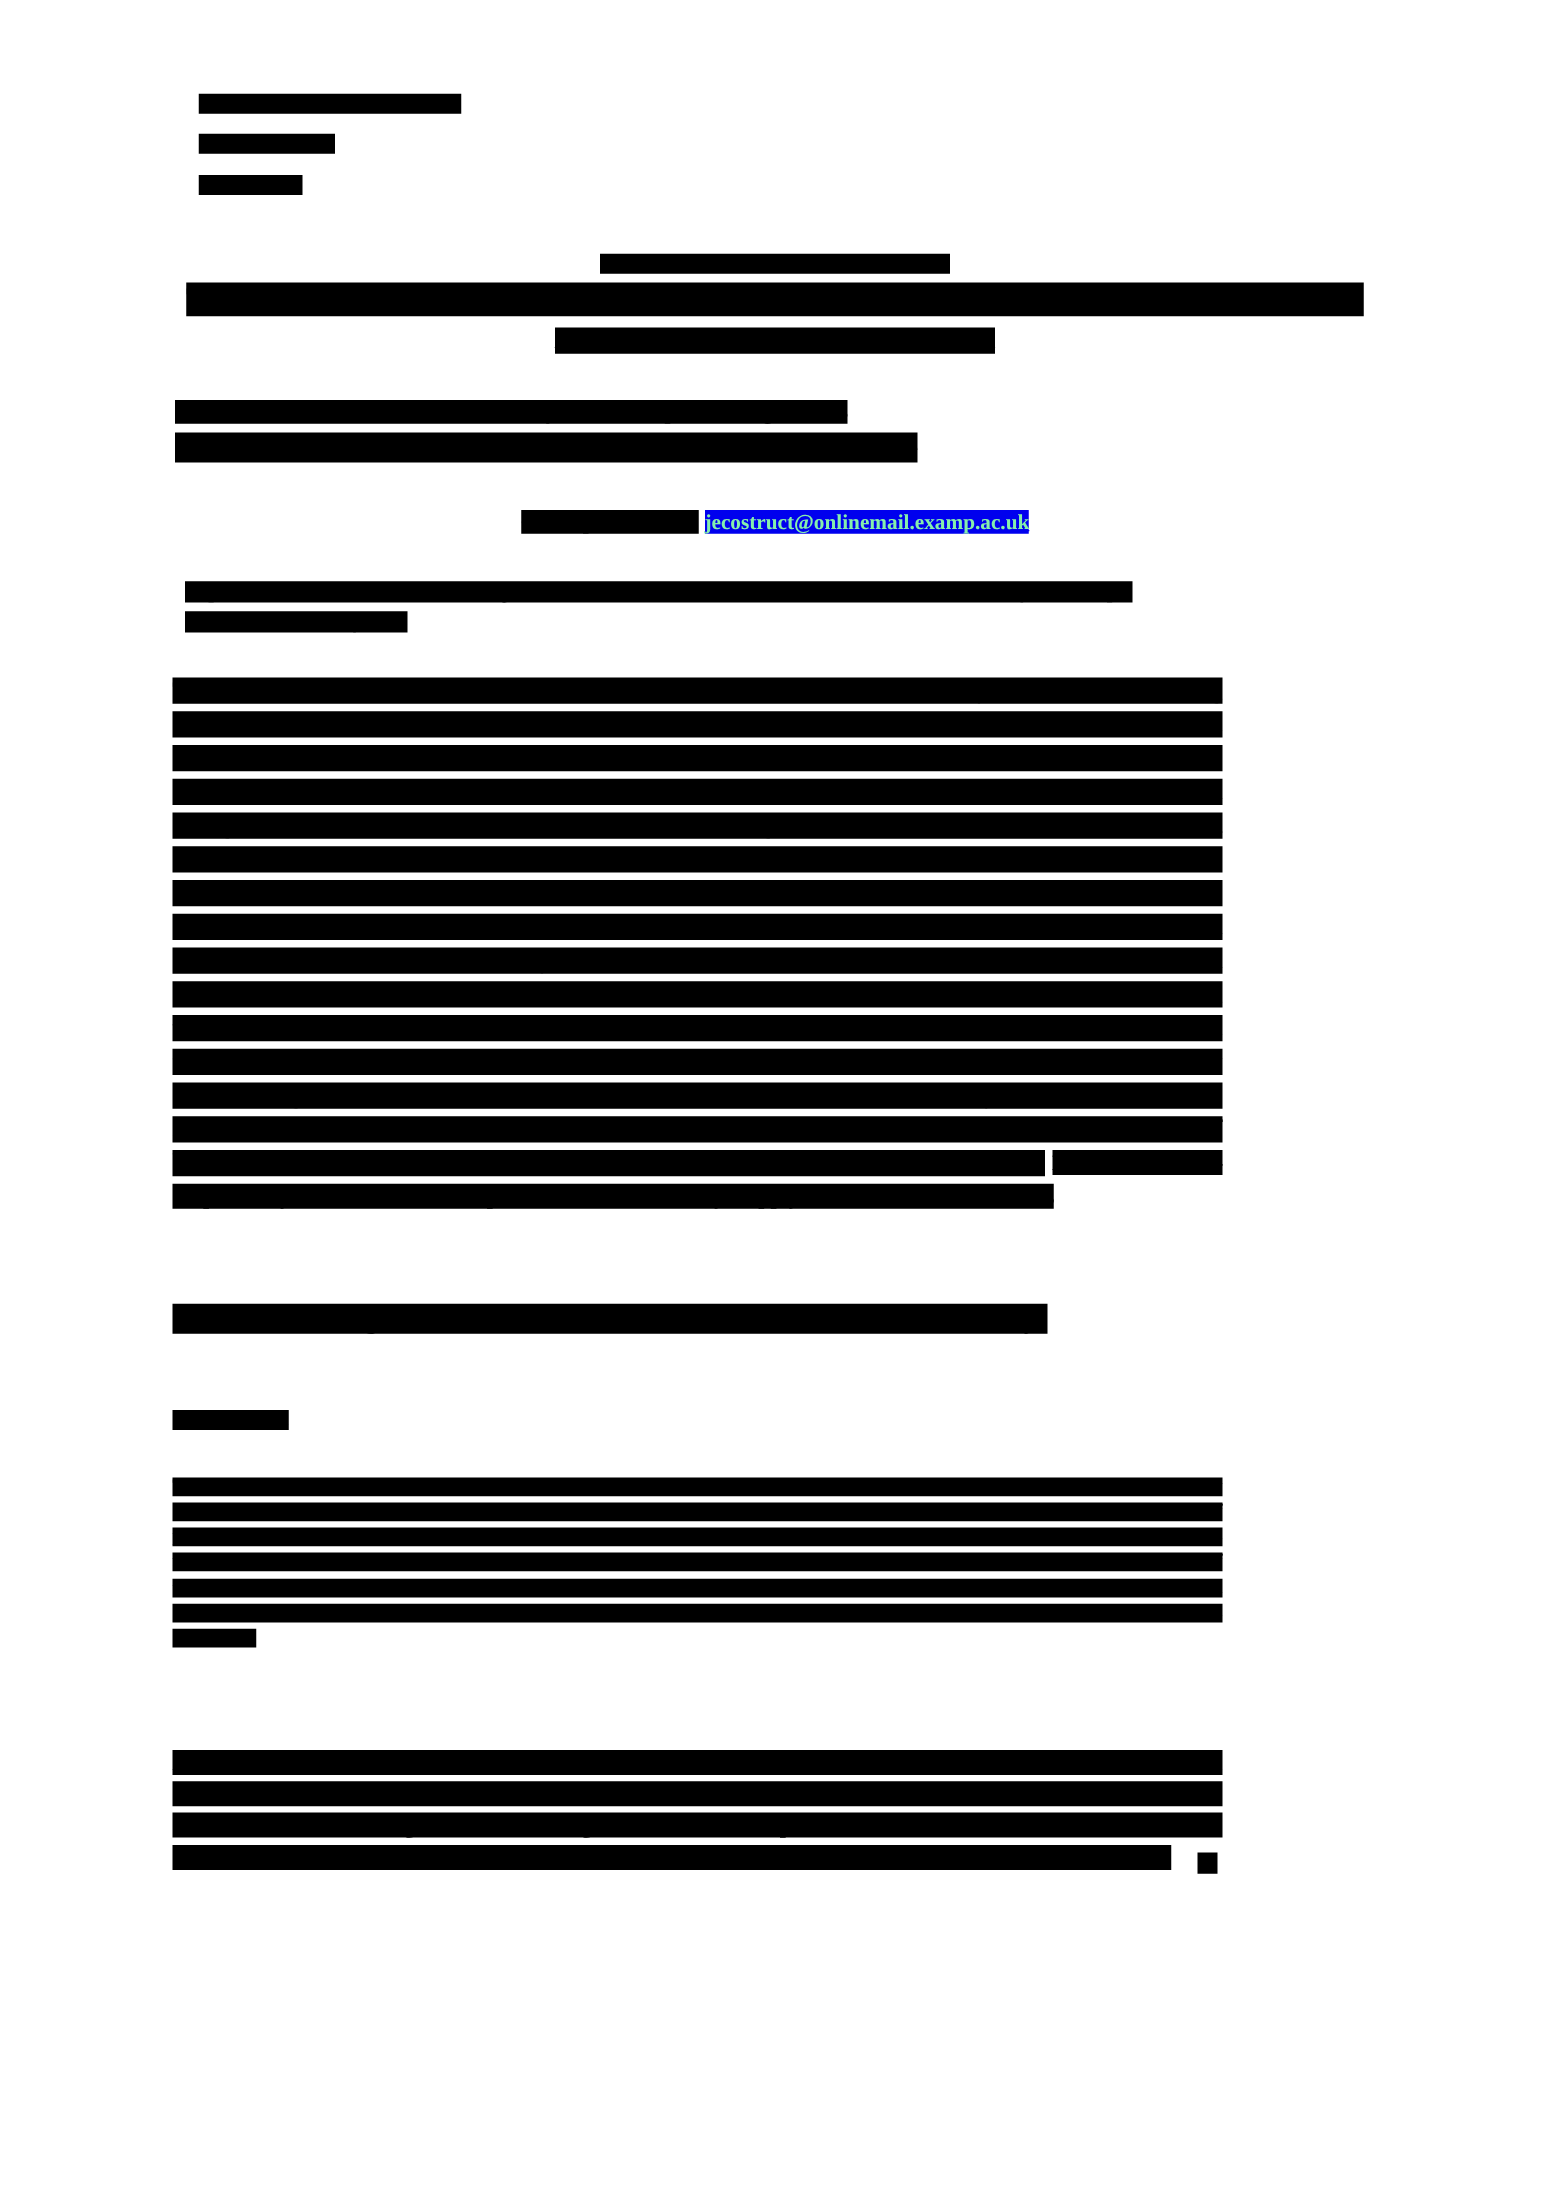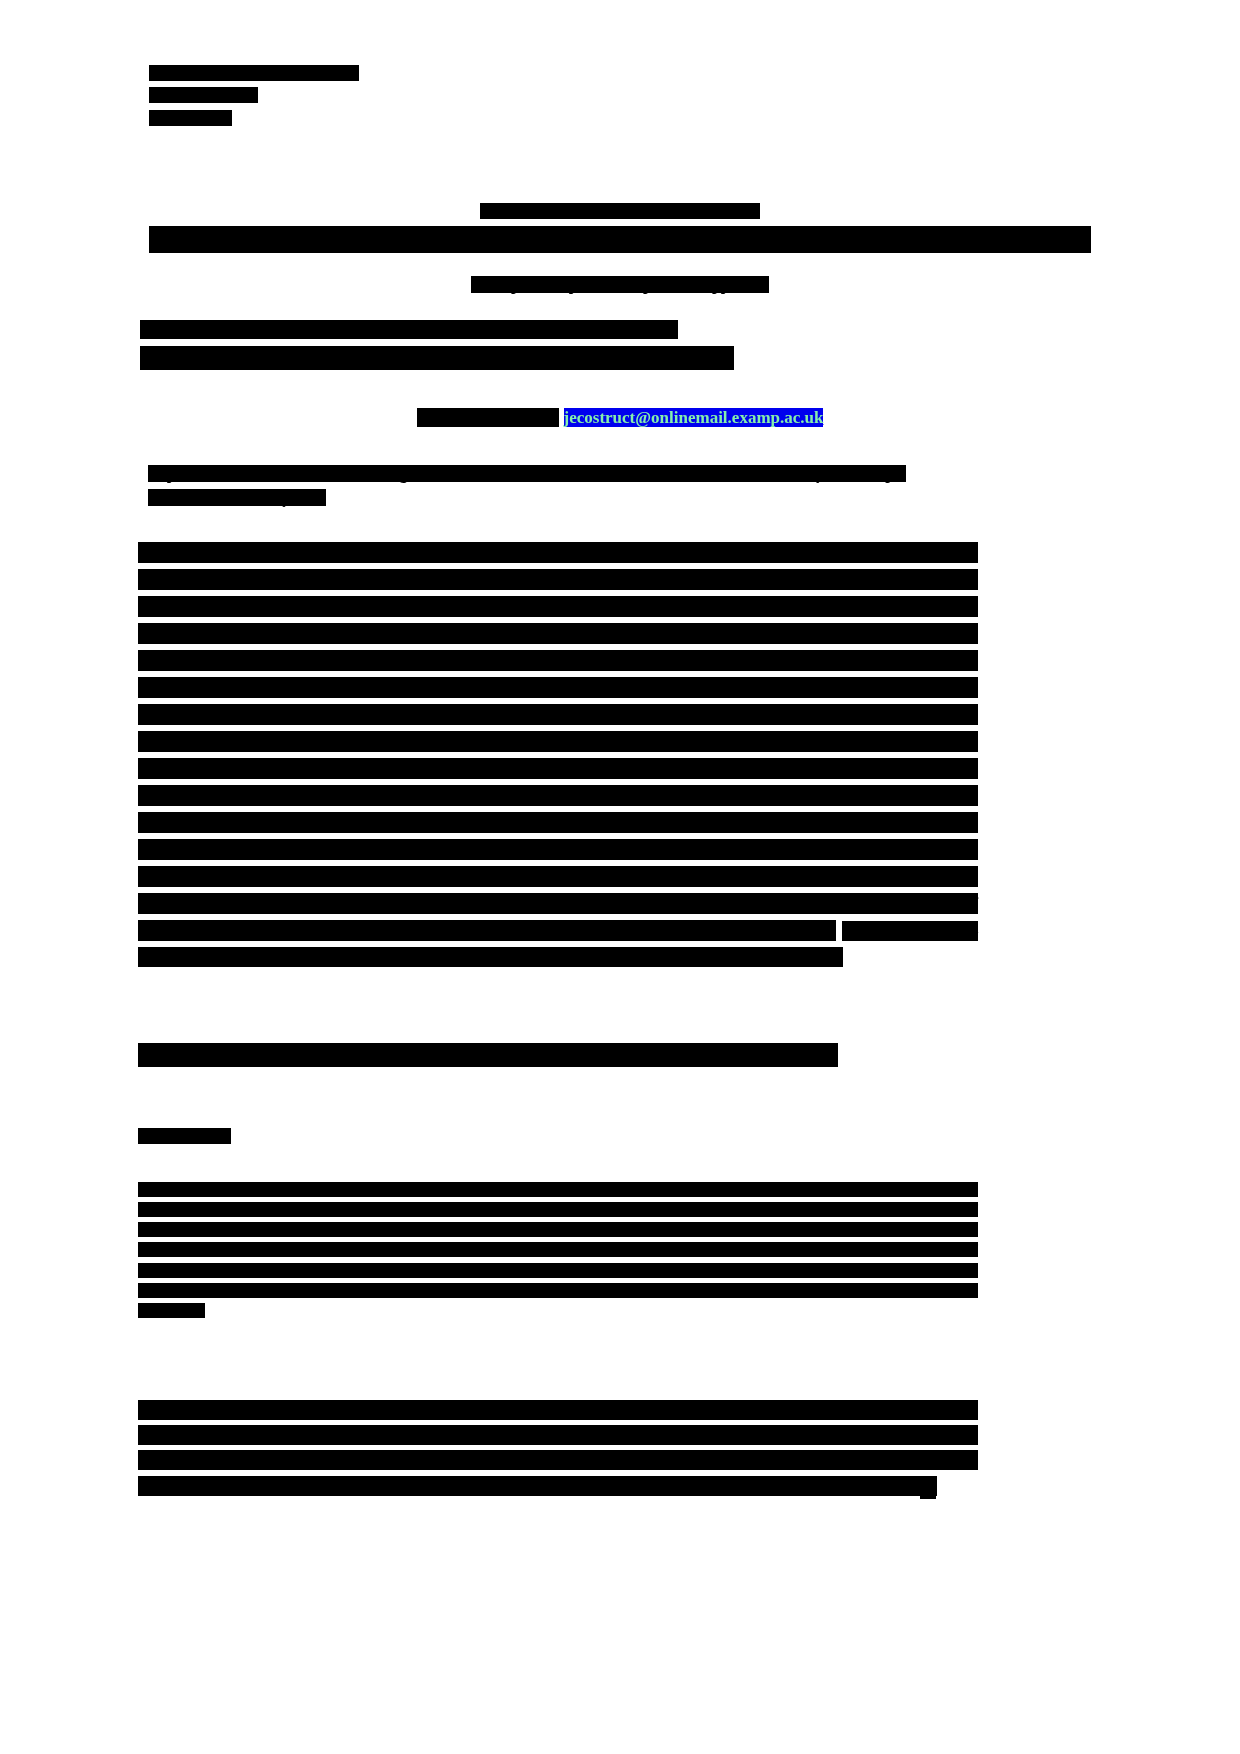--- a/index.html
+++ b/index.html
@@ -41,21 +41,21 @@
   
   .letterhead {
     position: absolute;
     left: 148px;
     top: 62px;
     width: 420px;
     font-size: 15px;
     line-height: 1.42;
     font-weight: bold;
   }
-  .letterhead div { margin: 1px; }
+  .letterhead div { margin: 11px; }
   .letterhead .l1 { letter-spacing: .2px; }
 
   
   .title-area {
     position: absolute;
     left: 140px;
     top: 201px;
     width: 960px;
     text-align: center;
   }
@@ -65,24 +65,24 @@
     font-weight: bold;
     margin-bottom: 2px;
   }
   .title-main {
     font-size: 25px;
     font-weight: bold;
     line-height: 1.32;
     letter-spacing: .3px;
   }
   .title-sub {
-    font-size: 16px;
+    font-size: 19px;
     font-weight: bold;
     line-height: 1.4;
-    margin-top: 18px;
+    margin-top: 4px;
   }
 
   .authors {
     position: absolute;
     left: 140px;
     top: 318px;
     width: 960px;
     font-size: 17px;
     font-weight: bold;
     line-height: 1.45;
@@ -164,21 +164,21 @@
     top: 1398px;
     width: 840px;
     font-size: 17.5px;
     line-height: 1.44;
     text-align: justify;
     font-weight: bold;
   }
 
   .page-number {
     position: absolute;
-    left: 920px;
+    left: 958px;
     top: 1482px;
     font-size: 16px;
     font-weight: normal;
   }
 </style>
 </head>
 <body>
 
 <div class="page">
 

